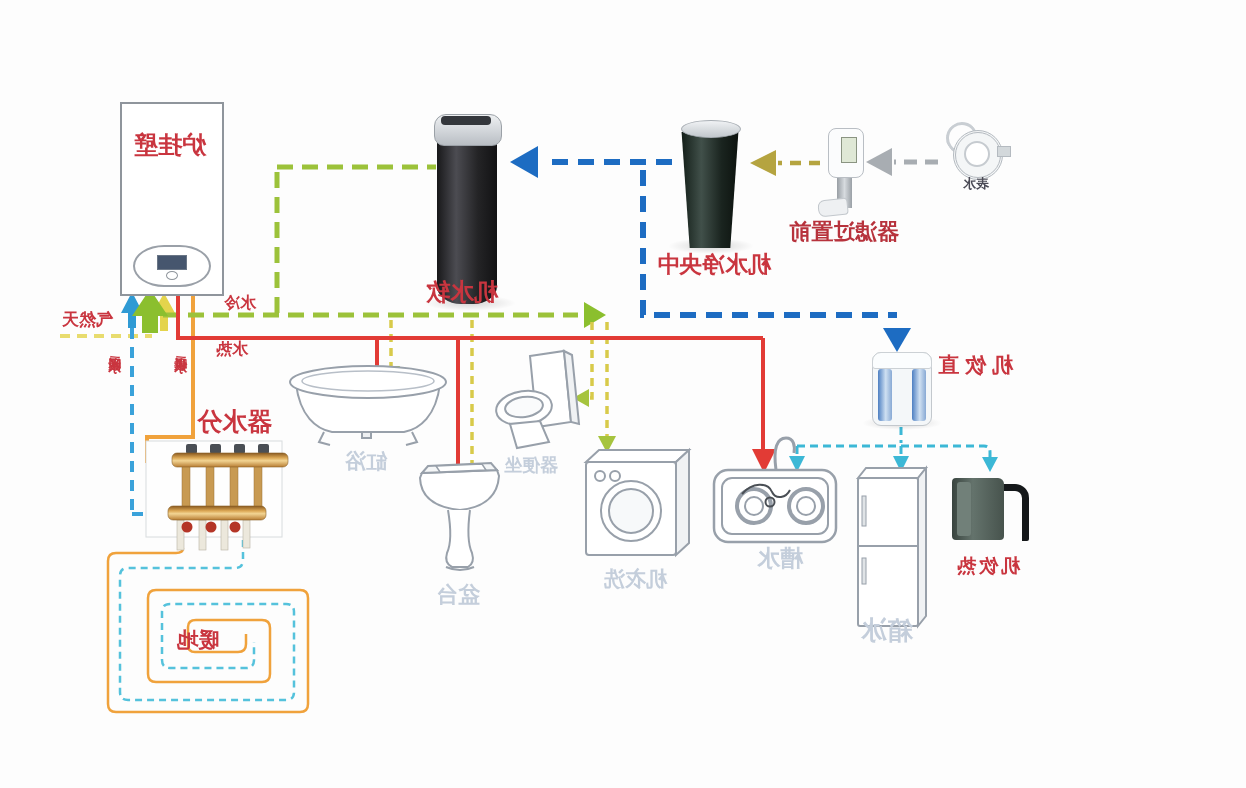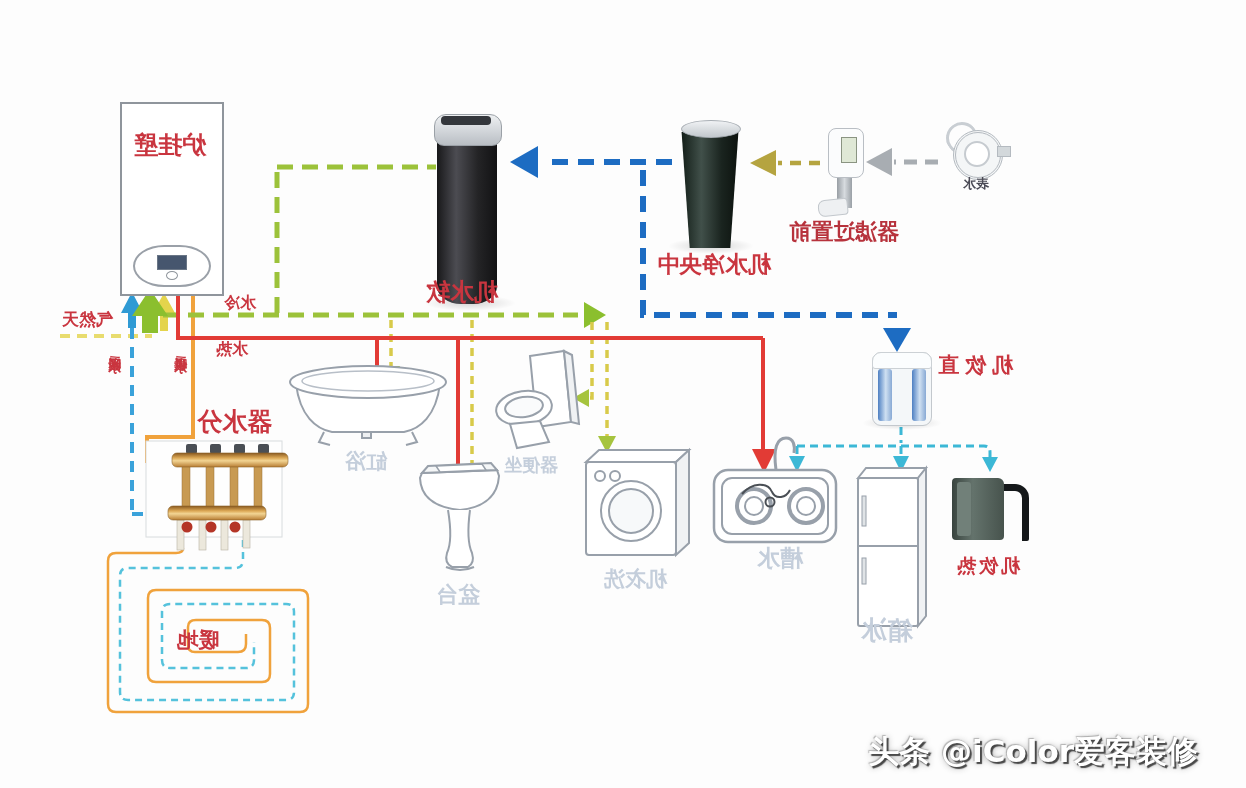--- a/index.html
+++ b/index.html
@@ -284,15 +284,14 @@
 <div class="lbl red" style="left:197px;top:408px;font-size:25px;"><span class="mchar">分</span><span class="mchar">水</span><span class="mchar">器</span></div>
 <div class="lbl red" style="left:177px;top:629px;font-size:21px;"><span class="mchar">地</span><span class="mchar">暖</span></div>
 
 <div class="lbl gray" style="left:345px;top:450px;font-size:21px;"><span class="mchar">浴</span><span class="mchar">缸</span></div>
 <div class="lbl gray" style="left:504px;top:455px;font-size:18px;"><span class="mchar">坐</span><span class="mchar">便</span><span class="mchar">器</span></div>
 <div class="lbl gray" style="left:436px;top:583px;font-size:22px;"><span class="mchar">台</span><span class="mchar">盆</span></div>
 <div class="lbl gray" style="left:604px;top:568px;font-size:21px;"><span class="mchar">洗</span><span class="mchar">衣</span><span class="mchar">机</span></div>
 <div class="lbl gray" style="left:757px;top:546px;font-size:23px;"><span class="mchar">水</span><span class="mchar">槽</span></div>
 <div class="lbl gray" style="left:861px;top:616px;font-size:26px;"><span class="mchar">冰</span><span class="mchar">箱</span></div>
 
-<div class="wm">头条 @iColor爱客装修</div>
 
 </div>
 
 </body></html>

